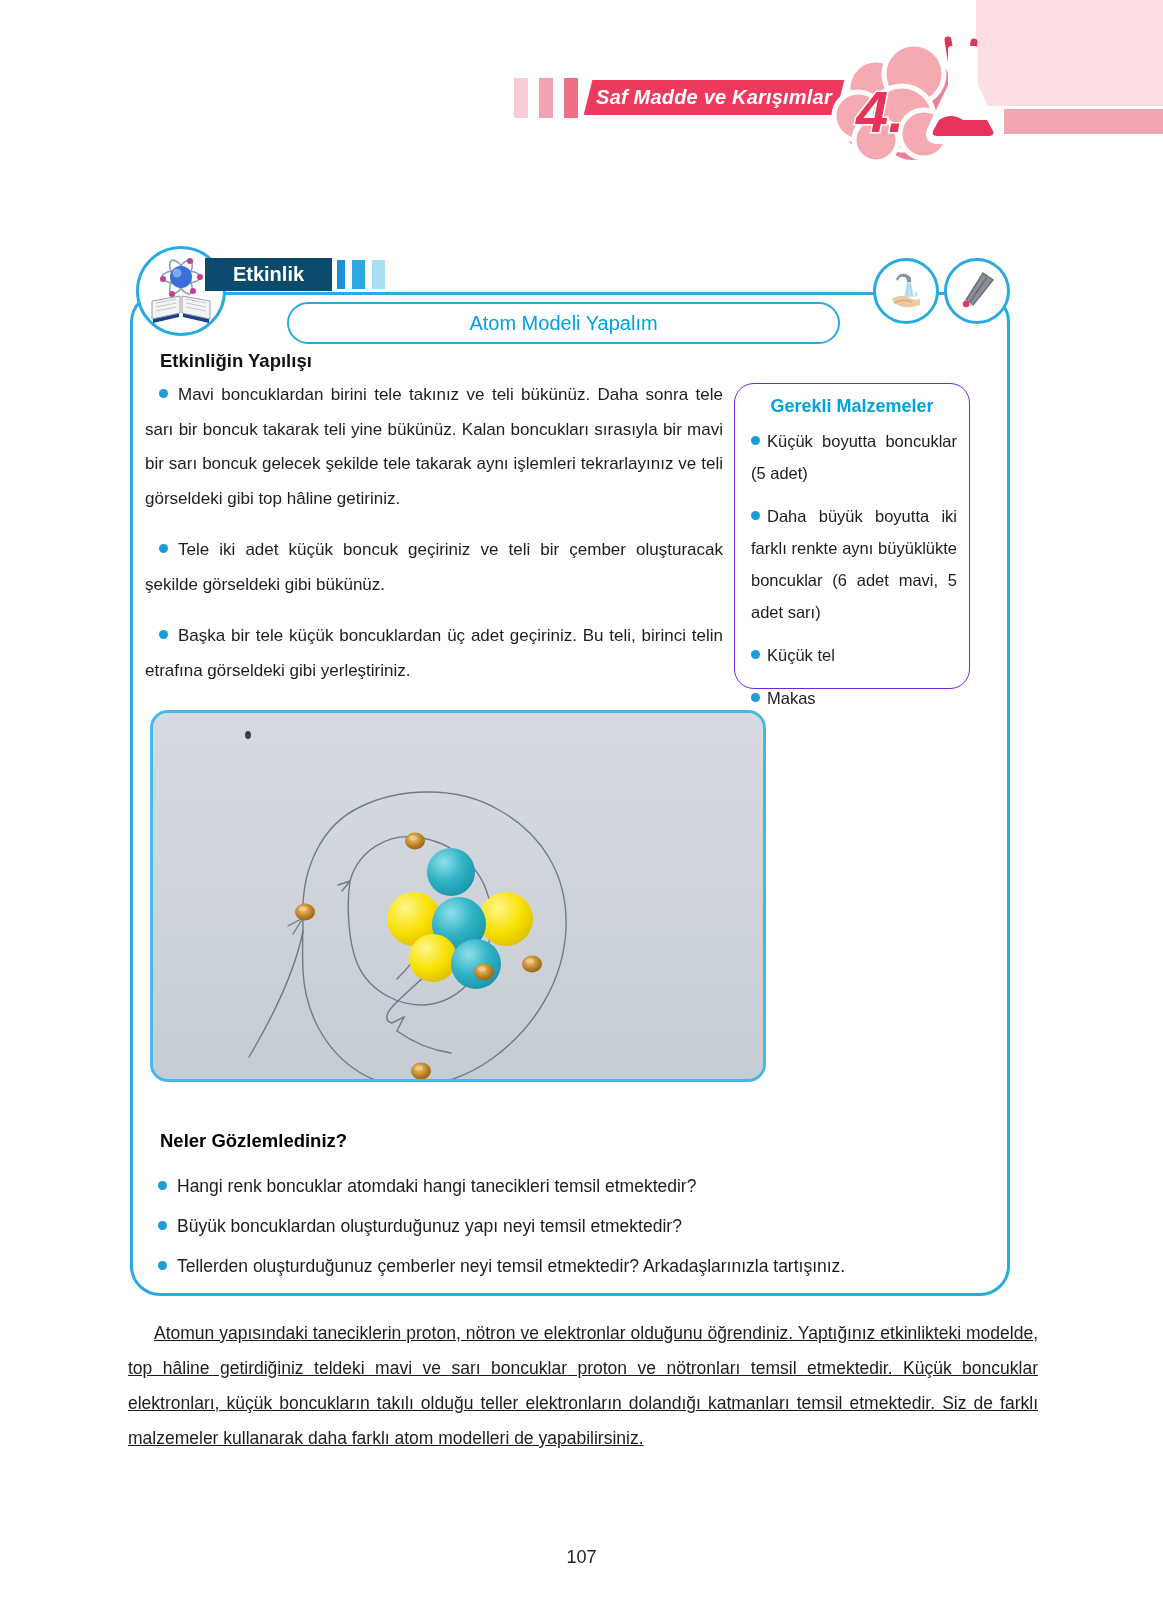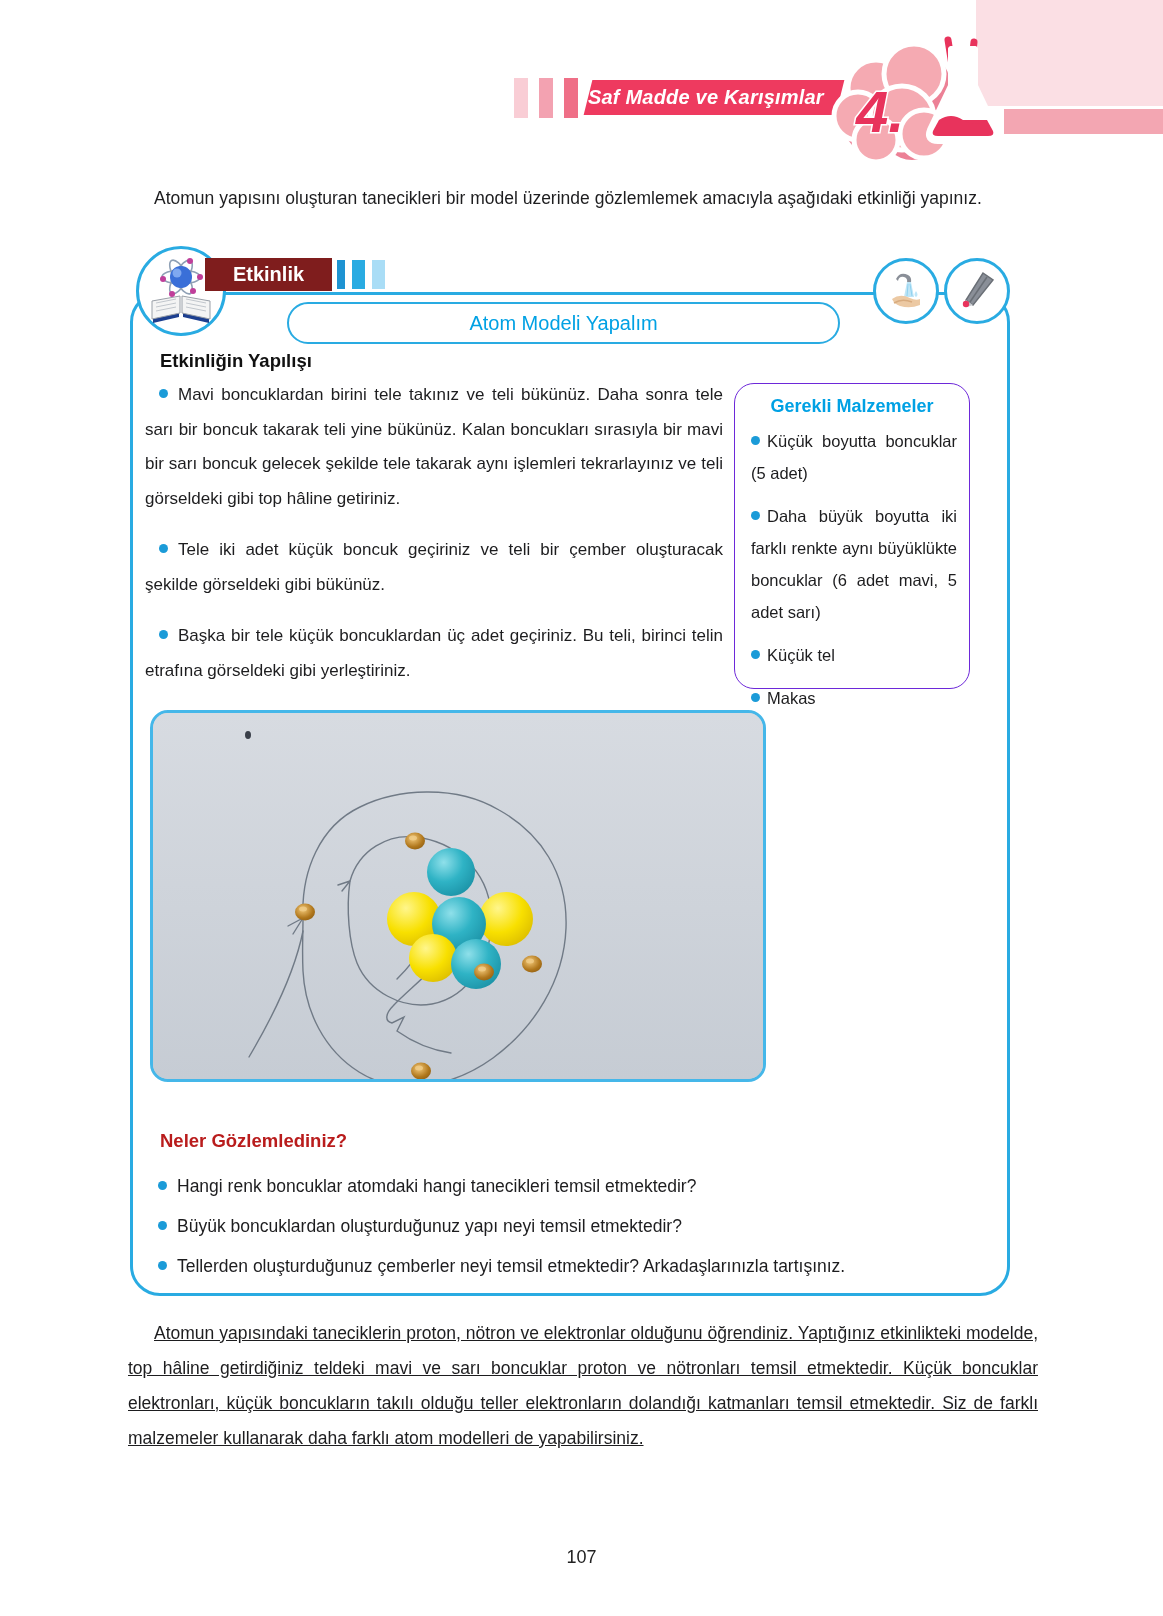--- a/index.html
+++ b/index.html
@@ -8,35 +8,35 @@
 
   
   .corner-rect{position:absolute;left:976px;top:0;width:187px;height:106px;background:#fbdfe4;}
   .header-band{position:absolute;left:1004px;top:109px;width:159px;height:25px;background:#f3a6b2;}
   .pink-bar{position:absolute;top:78px;width:14px;height:40px;}
   .pb1{left:514px;background:#f9cdd5;}
   .pb2{left:539px;background:#f3a2b1;}
   .pb3{left:564px;background:#ef6f87;}
   .unit-banner{position:absolute;left:588px;top:80px;width:252px;height:35px;}
   .unit-banner::before{content:'';position:absolute;inset:0;background:#ee3a5f;transform:skewX(-14deg);}
-  .unit-banner span{position:relative;display:block;line-height:35px;
+  .unit-banner span{position:relative;display:block;text-align:center;line-height:35px;
      color:#fff;font-style:italic;font-weight:bold;font-size:20px;letter-spacing:.2px;}
   .unit-badge{position:absolute;left:826px;top:30px;z-index:3;}
 
   
   .para{position:absolute;text-align:justify;font-size:17.5px;}
   .intro{left:128px;top:160px;width:908px;line-height:40px;text-indent:26px;}
   .closing{left:128px;top:1298px;width:910px;line-height:35px;text-indent:26px;text-decoration:underline;}
 
   
   .activity-box{position:absolute;left:130px;top:292px;width:874px;height:998px;
      border:3px solid #29abe2;border-radius:30px;background:#fff;}
   .etk-circle{position:absolute;left:136px;top:246px;width:84px;height:84px;border-radius:50%;
      background:#fff;border:3px solid #29abe2;z-index:4;display:flex;align-items:center;justify-content:center;}
-  .etk-banner{position:absolute;left:205px;top:258px;width:127px;height:33px;background:#7f1d1d;z-index:4;}
+  .etk-banner{position:absolute;left:205px;top:258px;width:127px;height:33px;background:#0c4a6e;z-index:4;}
   .etk-banner span{display:block;text-align:center;line-height:33px;color:#fff;font-weight:bold;font-size:20px;}
   .blue-bar{position:absolute;top:260px;height:29px;z-index:4;}
   .bb1{left:337px;width:8px;background:#1e93d2;}
   .bb2{left:352px;width:13px;background:#29abe2;}
   .bb3{left:372px;width:13px;background:#a9ddf6;}
   .hdr-icon{position:absolute;width:60px;height:60px;border-radius:50%;background:#fff;
      border:3px solid #29abe2;z-index:4;display:flex;align-items:center;justify-content:center;}
   .ic1{left:873px;top:258px;}
   .ic2{left:944px;top:258px;}
 
@@ -55,21 +55,21 @@
      border:1px solid #6d28d9;border-radius:20px;background:#fff;box-sizing:border-box;padding:8px 12px;}
   .materials h3{margin:4px 0 8px 0;text-align:center;color:#00a1e4;font-size:18px;font-weight:bold;}
   .materials p{margin:0 0 11px 4px;font-size:16.5px;line-height:32px;text-align:justify;}
   .materials .dot{margin-right:7px;}
 
   
   .photo{position:absolute;left:150px;top:710px;width:610px;height:366px;border:3px solid #45b7e9;
      border-radius:18px;overflow:hidden;background:#ccd1d8;}
 
   
-  .observe-heading{position:absolute;left:160px;top:1130px;font-size:18.5px;font-weight:bold;color:#b91c1c;}
+  .observe-heading{position:absolute;left:160px;top:1130px;font-size:18.5px;font-weight:bold;color:#000000;}
   .observe{position:absolute;left:158px;top:1166px;width:840px;}
   .observe p{margin:0;font-size:17.5px;line-height:40px;}
 
   .page-number{position:absolute;left:0;top:1547px;width:100%;text-align:center;font-size:18px;color:#222;}
 </style>
 </head>
 <body>
 
 <div class="page">
 
@@ -102,21 +102,20 @@
         <line x1="28" y1="44" x2="22" y2="6" stroke="#e8335c" stroke-width="7" stroke-linecap="round"></line>
         <line x1="44" y1="44" x2="48" y2="8" stroke="#e8335c" stroke-width="7" stroke-linecap="round"></line>
         <path d="M26,16 L26,52 L5,96 Q1,106 12,106 L62,106 Q73,106 69,96 L48,52 L48,16 Z" fill="#ffffff" stroke="#ffffff" stroke-width="8" stroke-linejoin="round"></path>
         <path d="M13,86 L61,86 L67,97 Q69,102 62,102 L12,102 Q5,102 7,97 Z" fill="#e8335c"></path>
         <path d="M13,86 Q25,78 37,86 Q49,94 61,86 L61,90 L13,90 Z" fill="#e8335c"></path>
         <rect x="22" y="12" width="30" height="8" rx="4" fill="#ffffff"></rect>
       </g>
     </svg>
   </div>
 
-  <p class="para intro">Atomun yapısını oluşturan tanecikleri bir model üzerinde gözlemlemek amacıyla aşağıdaki etkinliği yapınız.</p>
 
   <div class="etk-circle">
     <svg width="76" height="76" viewBox="0 0 76 76">
       <path d="M10,52 L36,46 L36,64 L10,70 Z" fill="#1d3f8f"></path>
       <path d="M66,52 L40,46 L40,64 L66,70 Z" fill="#1d3f8f"></path>
       <path d="M9,48 L37,43 L37,60 L9,66 Z" fill="#f4f4f4" stroke="#9aa0a8" stroke-width="1"></path>
       <path d="M67,48 L39,43 L39,60 L67,66 Z" fill="#f4f4f4" stroke="#9aa0a8" stroke-width="1"></path>
       <g stroke="#c2c7cd" stroke-width="1">
         <line x1="13" y1="50" x2="33" y2="46"></line>
           <line x1="13" y1="54" x2="33" y2="50"></line>

